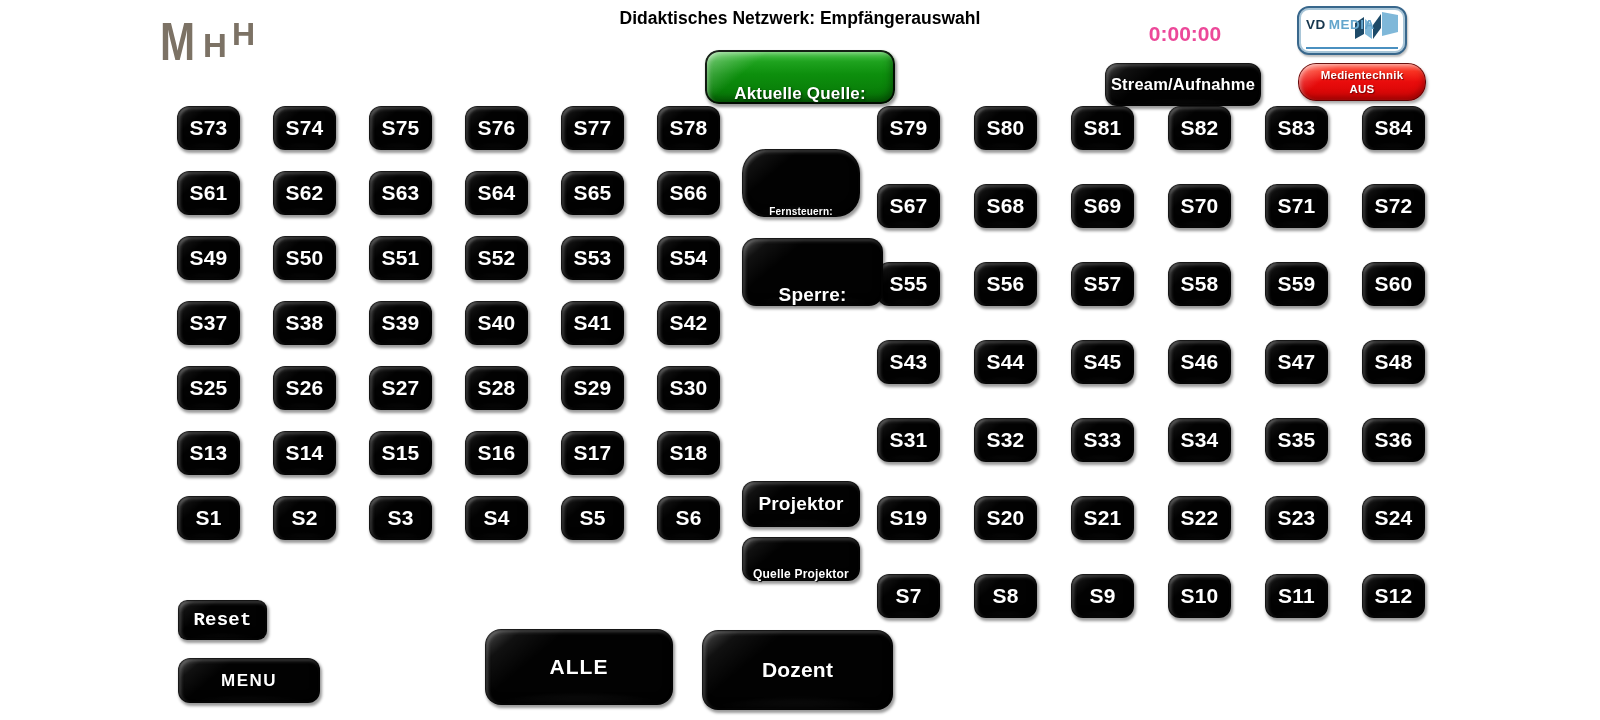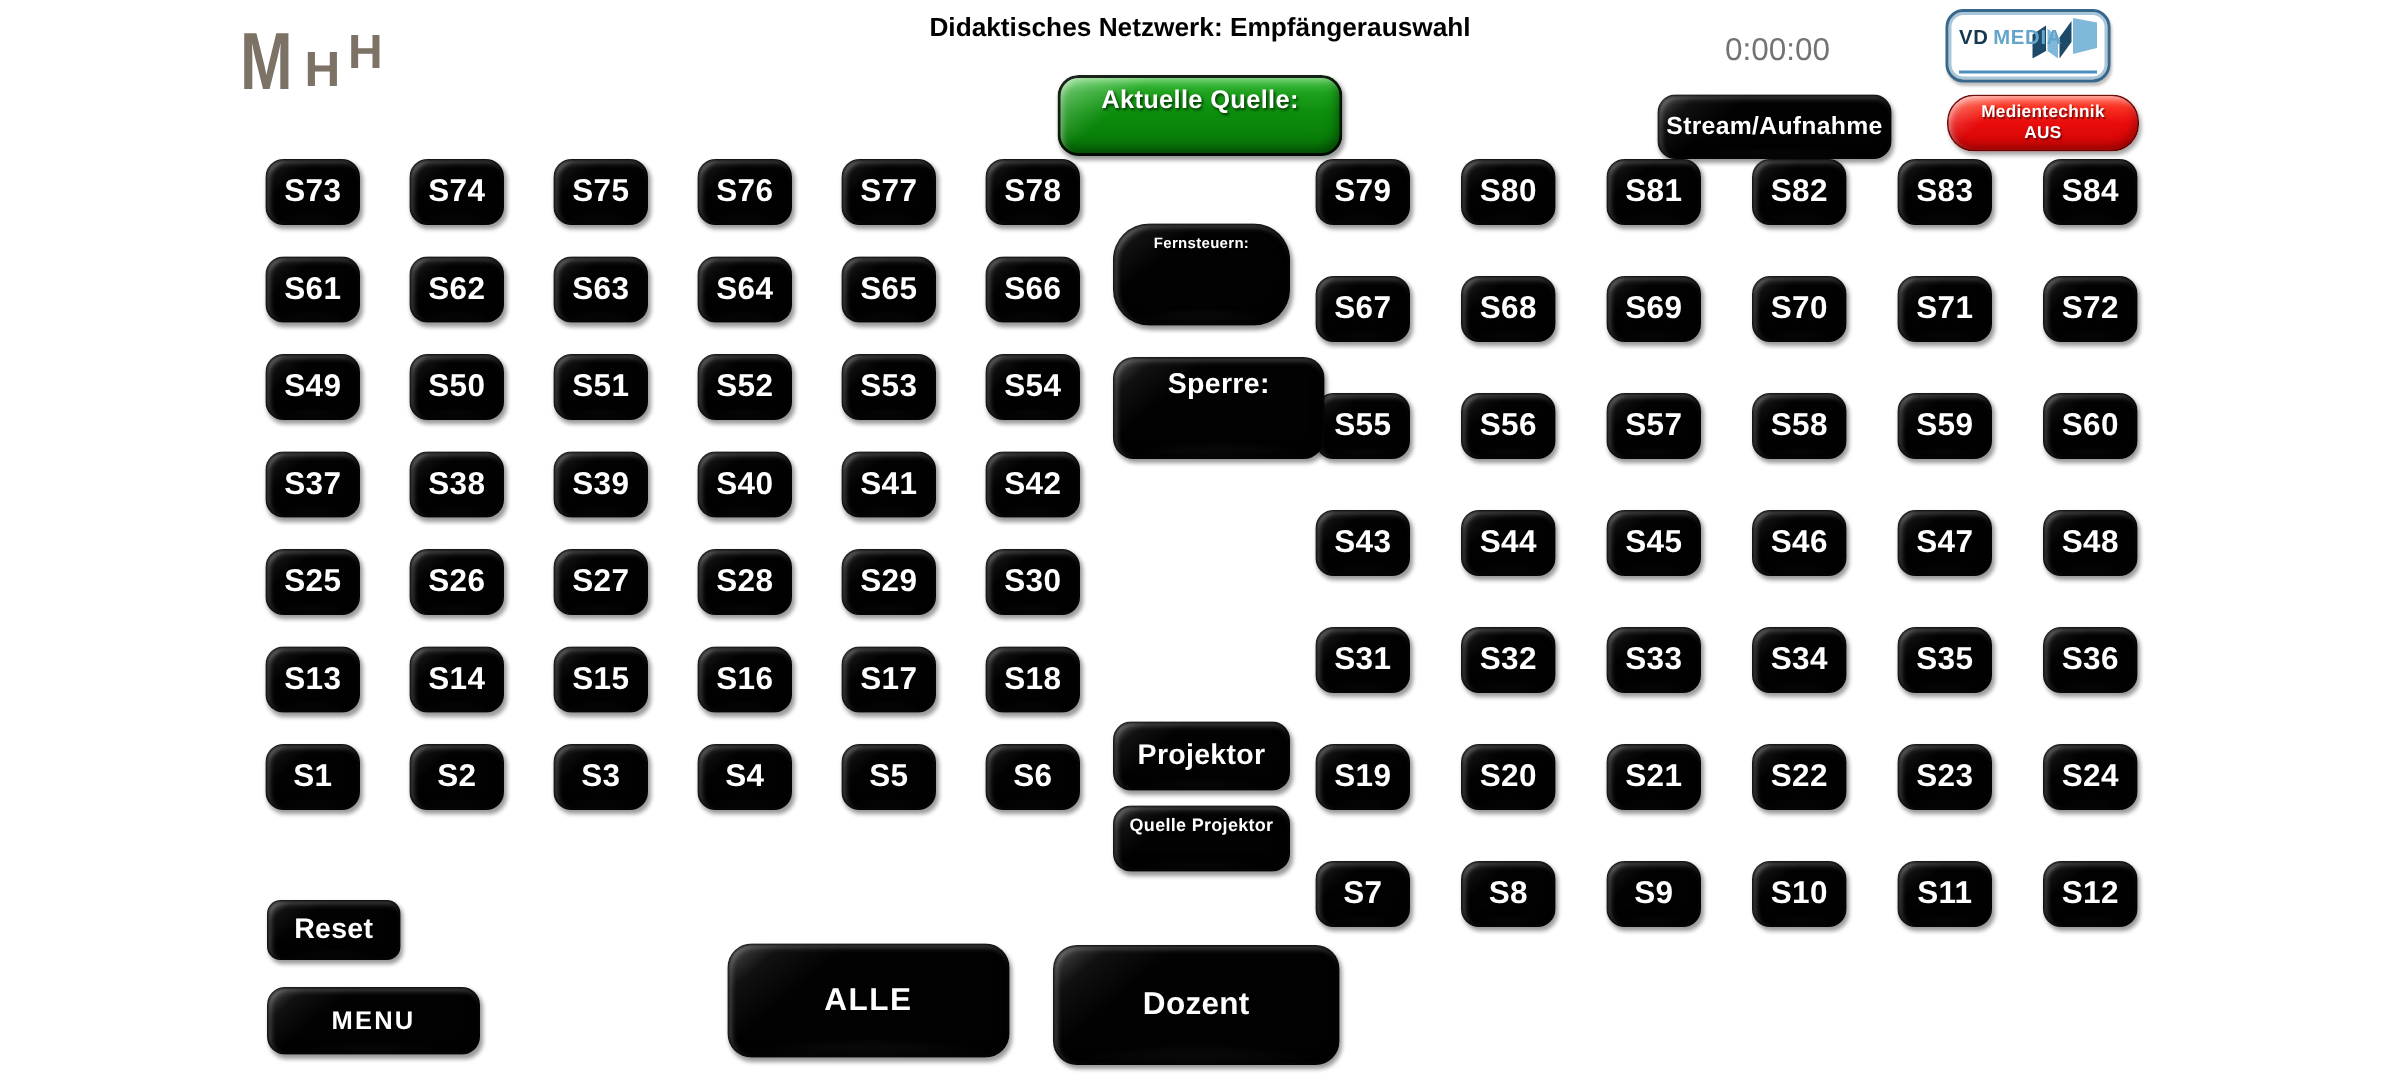--- a/index.html
+++ b/index.html
@@ -21,21 +21,21 @@
       inset 0 0 2px 1px rgba(0,0,0,.95),
       inset 2px 2px 4px rgba(255,255,255,.38),
       inset -2px -4px 7px rgba(0,0,0,.95),
       1.5px 2.5px 3px rgba(0,0,0,.4);
     color:#ffffff;font-weight:bold;
     display:flex;align-items:center;justify-content:center;
     text-shadow:1px 1px 1px rgba(0,0,0,.9);
     letter-spacing:.2px;
     cursor:pointer;
   }
-  .top-label{align-items:flex-start;}
+  .top-label{align-items:flex-end;}
 
   
   .receiver-grid{
     position:absolute;top:106px;
     display:grid;
     grid-template-columns:repeat(6,63px);
     grid-auto-rows:44px;
     column-gap:33px;row-gap:21px;
   }
   .grid-left{left:177px;}
@@ -46,21 +46,21 @@
   .mhh{position:absolute;left:160px;top:12px;width:120px;height:52px;color:#7c7265;font-weight:bold;}
   .mhh span{position:absolute;line-height:1;}
   .mhh .m1{left:0;top:2px;font-size:54px;transform:scaleX(.78);transform-origin:left top;}
   .mhh .m2{left:43px;top:17px;font-size:33px;}
   .mhh .m3{left:72px;top:6px;font-size:32px;}
 
   .page-title{
     position:absolute;left:800px;top:8px;transform:translateX(-50%);
     font-size:17.5px;font-weight:bold;color:#000;white-space:nowrap;
   }
-  .timer{position:absolute;left:1135px;top:22px;width:100px;text-align:center;font-size:21px;font-weight:normal;color:#737373;}
+  .timer{position:absolute;left:1135px;top:22px;width:100px;text-align:center;font-size:21px;font-weight:bold;color:#ec4899;}
 
   .green-btn{
     left:705px;top:50px;width:190px;height:54px;border-radius:14px;
     padding-top:7px;font-size:17px;
     background:
       linear-gradient(140deg, rgba(255,255,255,.7) 0%, rgba(255,255,255,.3) 6%, rgba(255,255,255,0) 26%),
       linear-gradient(180deg,#57cd57 0%, #1ea21e 22%, #0d8f0d 45%, #067406 100%);
     box-shadow:
       inset 0 0 0 2px rgba(0,0,0,.85),
       inset 3px 3px 5px rgba(255,255,255,.45),
@@ -99,21 +99,21 @@
     text-shadow:1px 1px 1px rgba(100,0,0,.8);
   }
 
   
   .fernsteuern{left:742px;top:149px;width:118px;height:68px;font-size:10px;padding-top:8px;border-radius:24px;}
   .sperre{left:742px;top:238px;width:141px;height:68px;font-size:19px;padding-top:8px;border-radius:14px;}
   .projektor{left:742px;top:481px;width:118px;height:46px;font-size:19px;}
   .quelle-projektor{left:742px;top:537px;width:118px;height:44px;font-size:12px;padding-top:6px;}
 
   
-  .reset-btn{left:178px;top:600px;width:89px;height:40px;font-size:19px;border-radius:9px;}
+  .reset-btn{left:178px;top:600px;width:89px;height:40px;font-size:19px;border-radius:9px;font-family:Liberation Mono, monospace;}
   .menu-btn{left:178px;top:658px;width:142px;height:45px;font-size:17px;letter-spacing:1.5px;}
   .alle-btn{left:485px;top:629px;width:188px;height:76px;font-size:21px;letter-spacing:1px;border-radius:16px;}
   .dozent-btn{left:702px;top:630px;width:191px;height:80px;font-size:21px;border-radius:16px;}
 </style>
 </head>
 <body>
 
 <div class="mhh">
   <span class="m1">M</span>
   <span class="m2">H</span>

